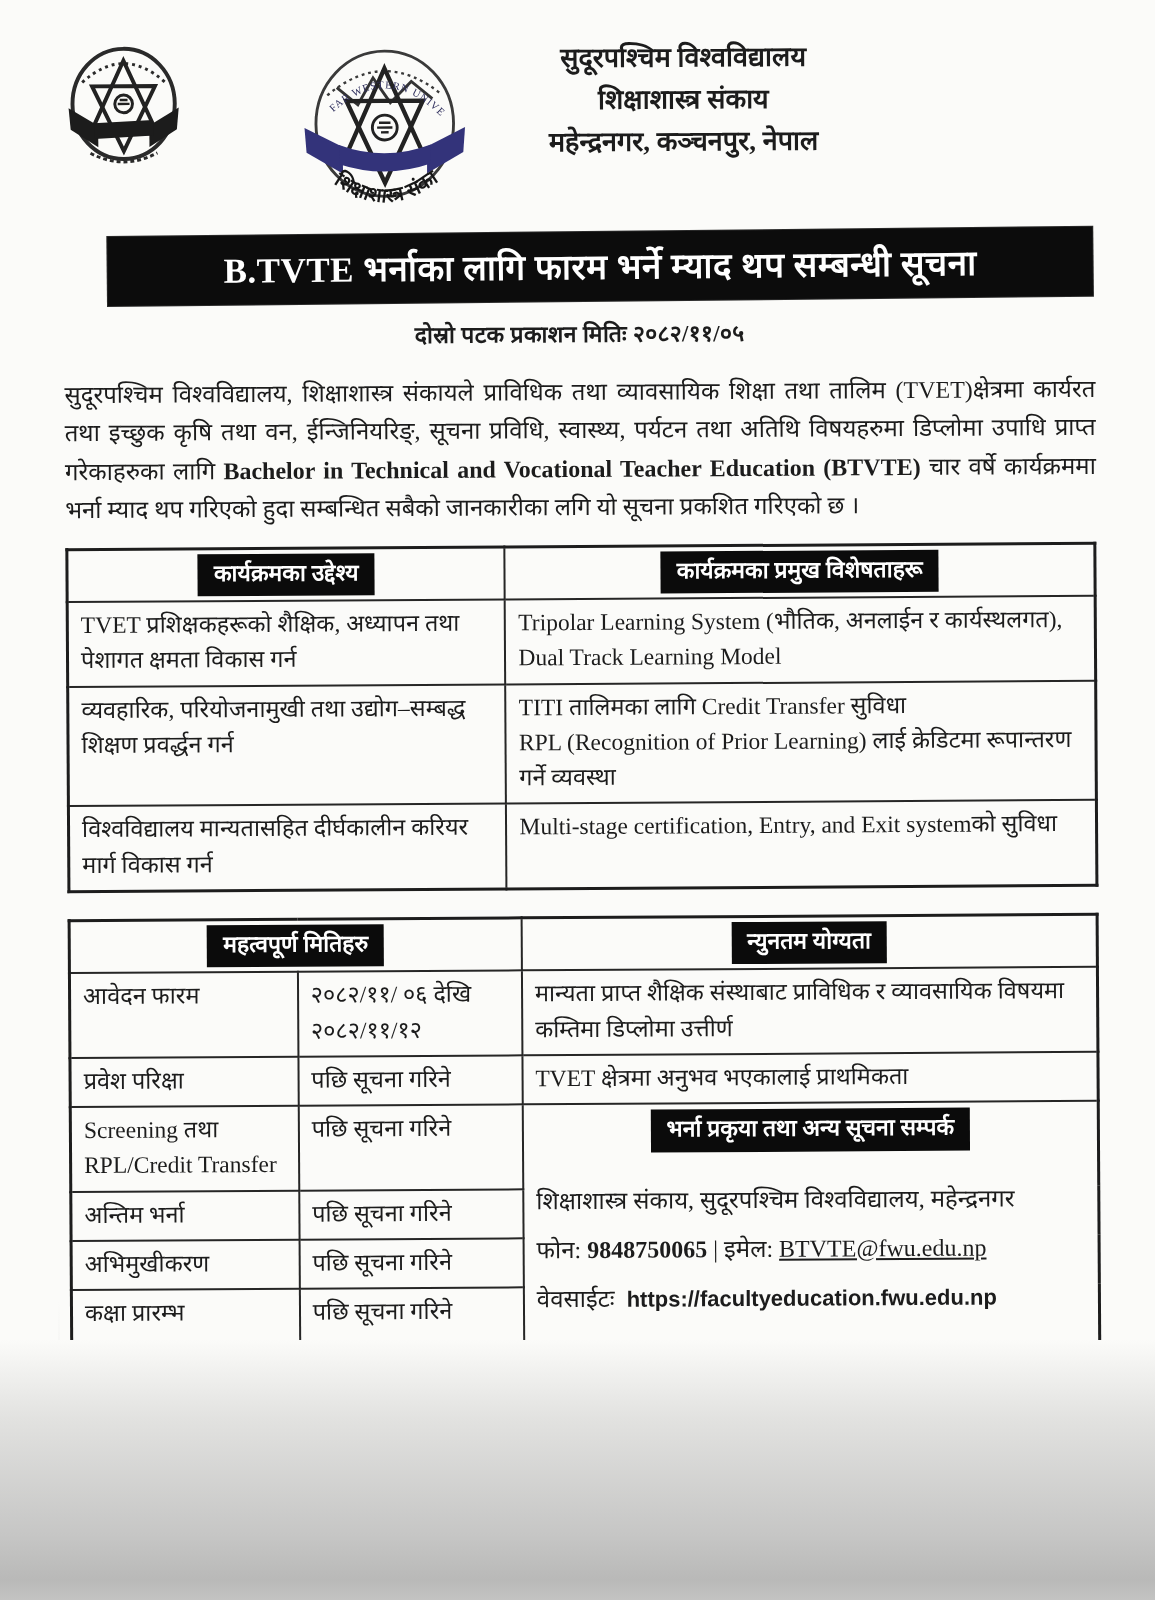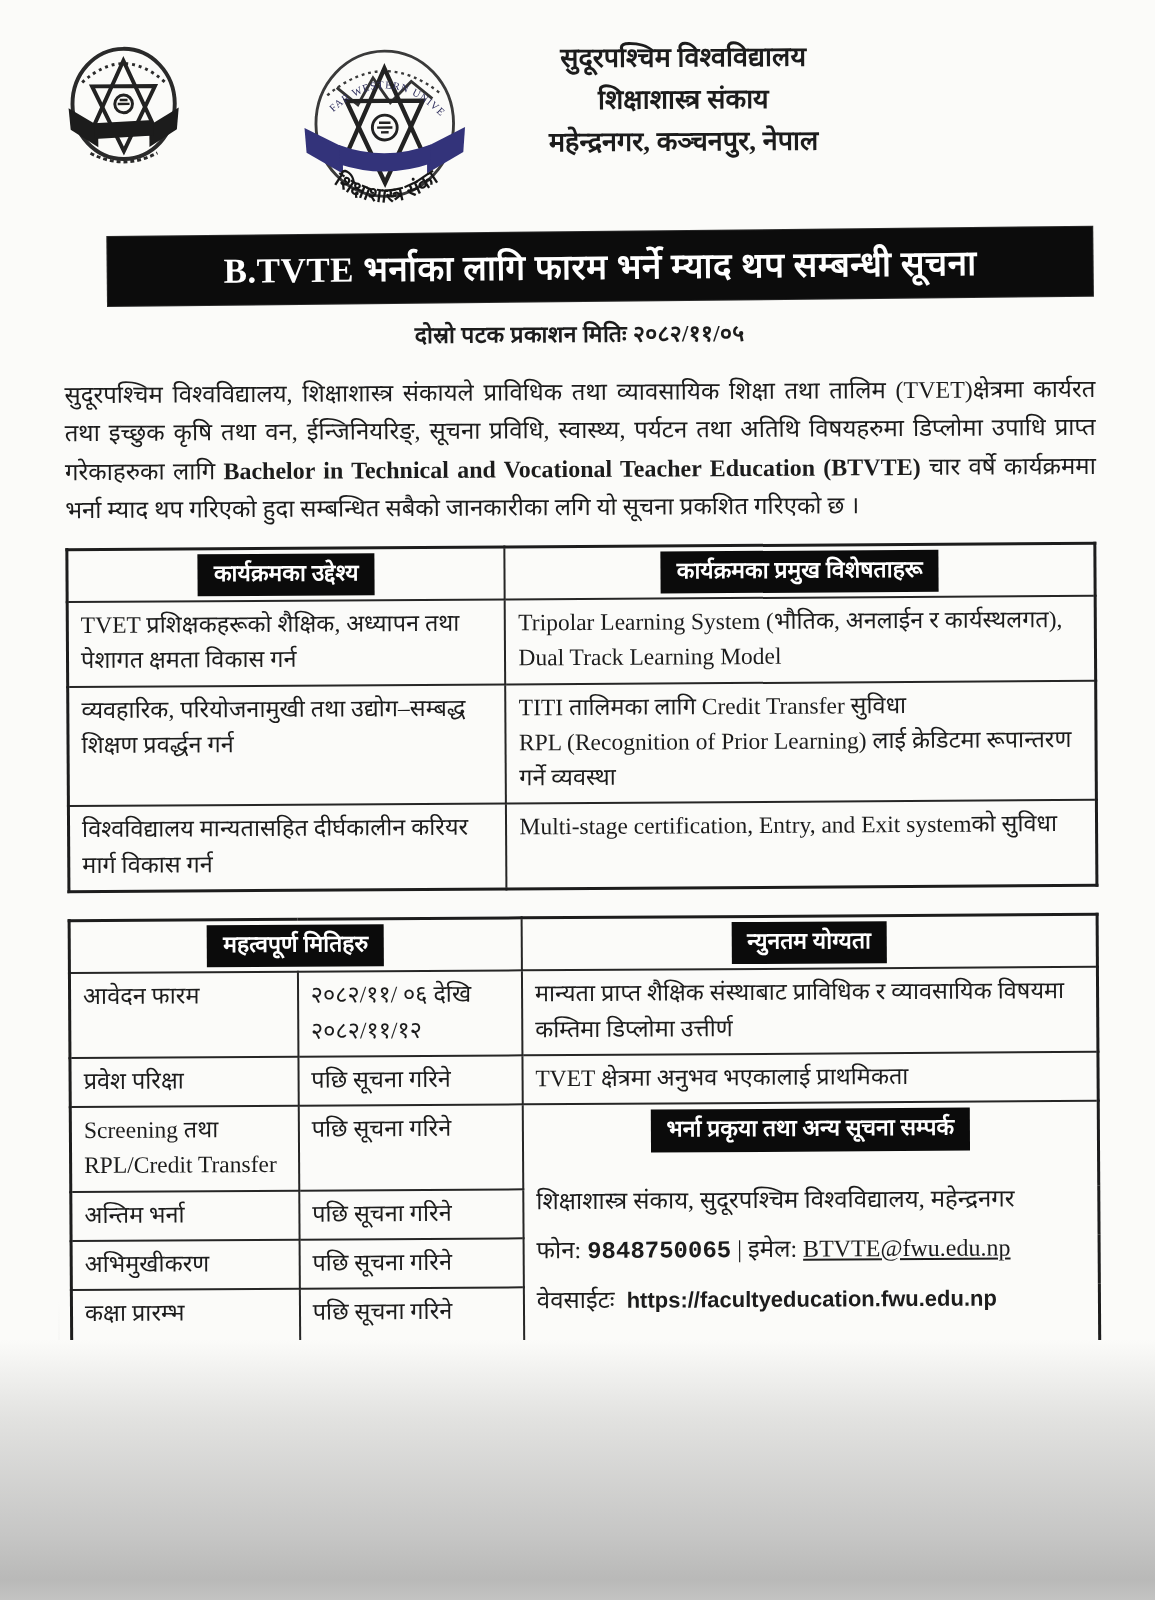--- a/index.html
+++ b/index.html
@@ -67,21 +67,21 @@
   .tbl{border:3px solid #1d1d1d;}
   td.hdr{text-align:center;padding-top:4px;padding-bottom:4px;}
   .hl{
     display:inline-block;background:#0b0b0b;color:#fff;
     font-weight:bold;font-size:23px;padding:3px 16px 5px 16px;
   }
   .dates-tbl{margin-top:26px;}
   .contact-cell{position:relative;}
   .contact-head{text-align:center;margin-top:0px;}
   .contact-lines{margin-top:24px;font-size:24px;line-height:2.05;}
-  .phone-num{font-family:Liberation Mono, monospace;font-weight:bold;}
+  .phone-num{font-family:Liberation Serif, serif;font-weight:bold;}
   .email-link{text-decoration:underline;}
   .website-url{font-family:"Liberation Sans",sans-serif;font-weight:bold;font-size:22px;}
   
   .signoff{
     margin-top:52px;
     text-align:right;padding-right:48px;
     font-size:25px;line-height:2.1;font-weight:bold;
   }
   .signoff .l2{padding-right:-10px;}
 </style>

